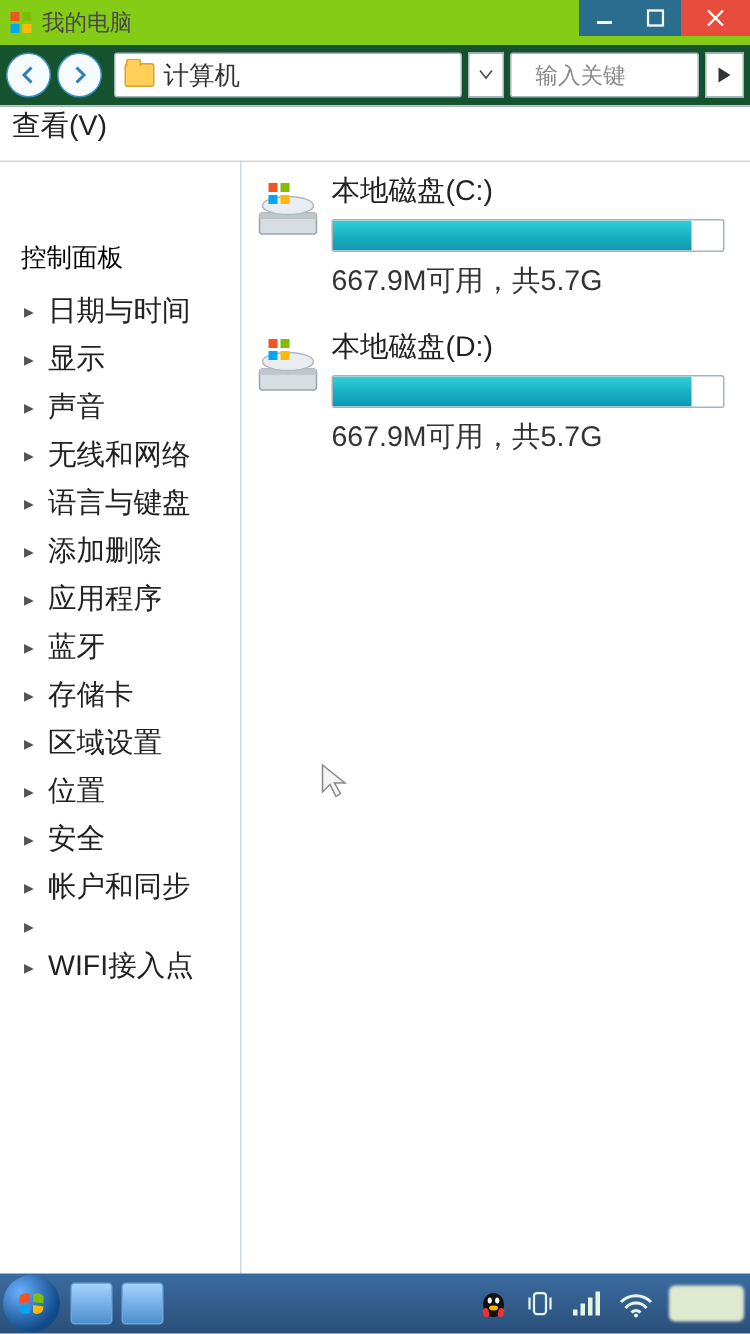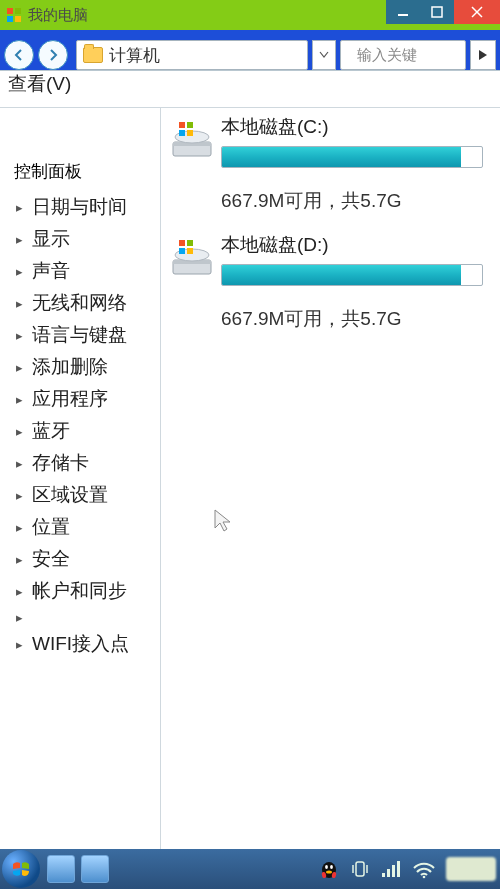--- a/index.html
+++ b/index.html
@@ -5,21 +5,21 @@
   html,body{margin:0;padding:0;width:500px;height:889px;font-family:"Microsoft YaHei","SimSun",Arial,sans-serif;background:#ffffff;overflow:hidden;font-size:19px;color:#222;}
   
   .titlebar{height:30px;background:#84cc16;display:flex;align-items:center;padding-left:6px;position:relative;}
   .titlebar .win-logo{width:16px;height:16px;margin-right:6px;}
   .titlebar .title{color:#4a4a4a;font-size:15px;}
   .winbtns{position:absolute;right:0;top:0;display:flex;height:24px;}
   .winbtn{width:34px;height:24px;display:flex;align-items:center;justify-content:center;color:#fff;font-size:14px;}
   .winbtn.min,.winbtn.max{background:#2b6d8f;}
   .winbtn.close{background:#e74c3c;width:46px;}
   
-  .navbar{height:40px;background:#1d4ed8;display:flex;align-items:flex-end;border-bottom:1px solid #b9c7d0;padding:0 4px;}
+  .navbar{height:40px;background:#14532d;display:flex;align-items:center;border-bottom:1px solid #b9c7d0;padding:0 4px;}
   .navcircle{width:28px;height:28px;border:1.5px solid #3a8fc1;border-radius:50%;display:flex;align-items:center;justify-content:center;color:#2f7fb0;margin-right:4px;background:#f5fbff;}
   .navcircle svg{display:block;}
   .addr{flex:1;display:flex;align-items:center;border:1px solid #a6b4be;background:#ffffff;height:28px;border-radius:2px;margin:0 4px;padding:0 6px;}
   .addr .folder-ico{width:18px;height:14px;background:#ffcf5a;border:1px solid #d8a530;border-radius:2px;margin-right:6px;position:relative;}
   .addr .folder-ico::before{content:"";position:absolute;top:-4px;left:0;width:8px;height:4px;background:#ffcf5a;border:1px solid #d8a530;border-bottom:none;border-radius:2px 2px 0 0;}
   .addr .addr-text{font-size:17px;color:#333;}
   .addr-drop{width:22px;height:28px;border:1px solid #a6b4be;background:#fff;display:flex;align-items:center;justify-content:center;margin-right:4px;}
   .searchbox{width:92px;height:28px;border:1px solid #a6b4be;background:#fff;border-radius:2px;padding:0 16px;display:flex;align-items:center;color:#888;font-size:15px;}
   .playbtn{width:24px;height:28px;border:1px solid #a6b4be;background:#fff;margin-left:4px;display:flex;align-items:center;justify-content:center;}
   
@@ -30,21 +30,21 @@
   .sidebar-title{font-size:17px;color:#000000;padding:4px 10px 8px 14px;margin-top:44px;}
   .side-item{display:flex;align-items:center;padding:3px 2px 3px 16px;font-size:19px;color:#222;}
   .side-item .caret{width:10px;font-size:13px;color:#555;margin-right:6px;}
   .content{flex:1;position:relative;padding:6px 10px 0 8px;}
   .drive{display:flex;align-items:flex-start;margin-bottom:18px;}
   .drive-icon{width:46px;height:46px;flex-shrink:0;margin-right:6px;margin-top:4px;}
   .drive-body{flex:1;}
   .drive-name{font-size:19px;color:#222;margin-bottom:6px;}
   .progress{width:100%;max-width:260px;height:20px;border:1px solid #a6b4be;border-radius:2px;background:#fff;overflow:hidden;}
   .progress-fill{height:100%;background:linear-gradient(to bottom,#31d0d8 0%,#1bb2c4 50%,#0e97af 100%);}
-  .drive-info{font-size:19px;color:#333;margin-top:20px;}
+  .drive-info{font-size:19px;color:#333;margin-top:6px;}
   .cursor{position:absolute;left:52px;top:400px;pointer-events:none;}
   
   .taskbar{position:absolute;bottom:0;left:0;width:100%;height:40px;background:linear-gradient(to bottom,#3b6ca0 0%,#2a4f7a 100%);display:flex;align-items:center;padding:0 2px;}
   .start-orb{width:38px;height:38px;border-radius:50%;background:radial-gradient(circle at 30% 30%,#6ab0ff 0%,#104a88 70%);display:flex;align-items:center;justify-content:center;margin-right:4px;}
   .taskitem{width:26px;height:26px;border:1px solid #6fa5d8;border-radius:3px;background:linear-gradient(to bottom,#a3d3ff 0%,#4d8fce 100%);margin:0 3px;}
   .tray{margin-left:auto;display:flex;align-items:center;gap:10px;color:#e5f5e5;padding-right:6px;}
   .tray-blur{width:50px;height:24px;background:#dfe9d0;border-radius:4px;filter:blur(1px);}
 </style>
 </head>
 <body>

